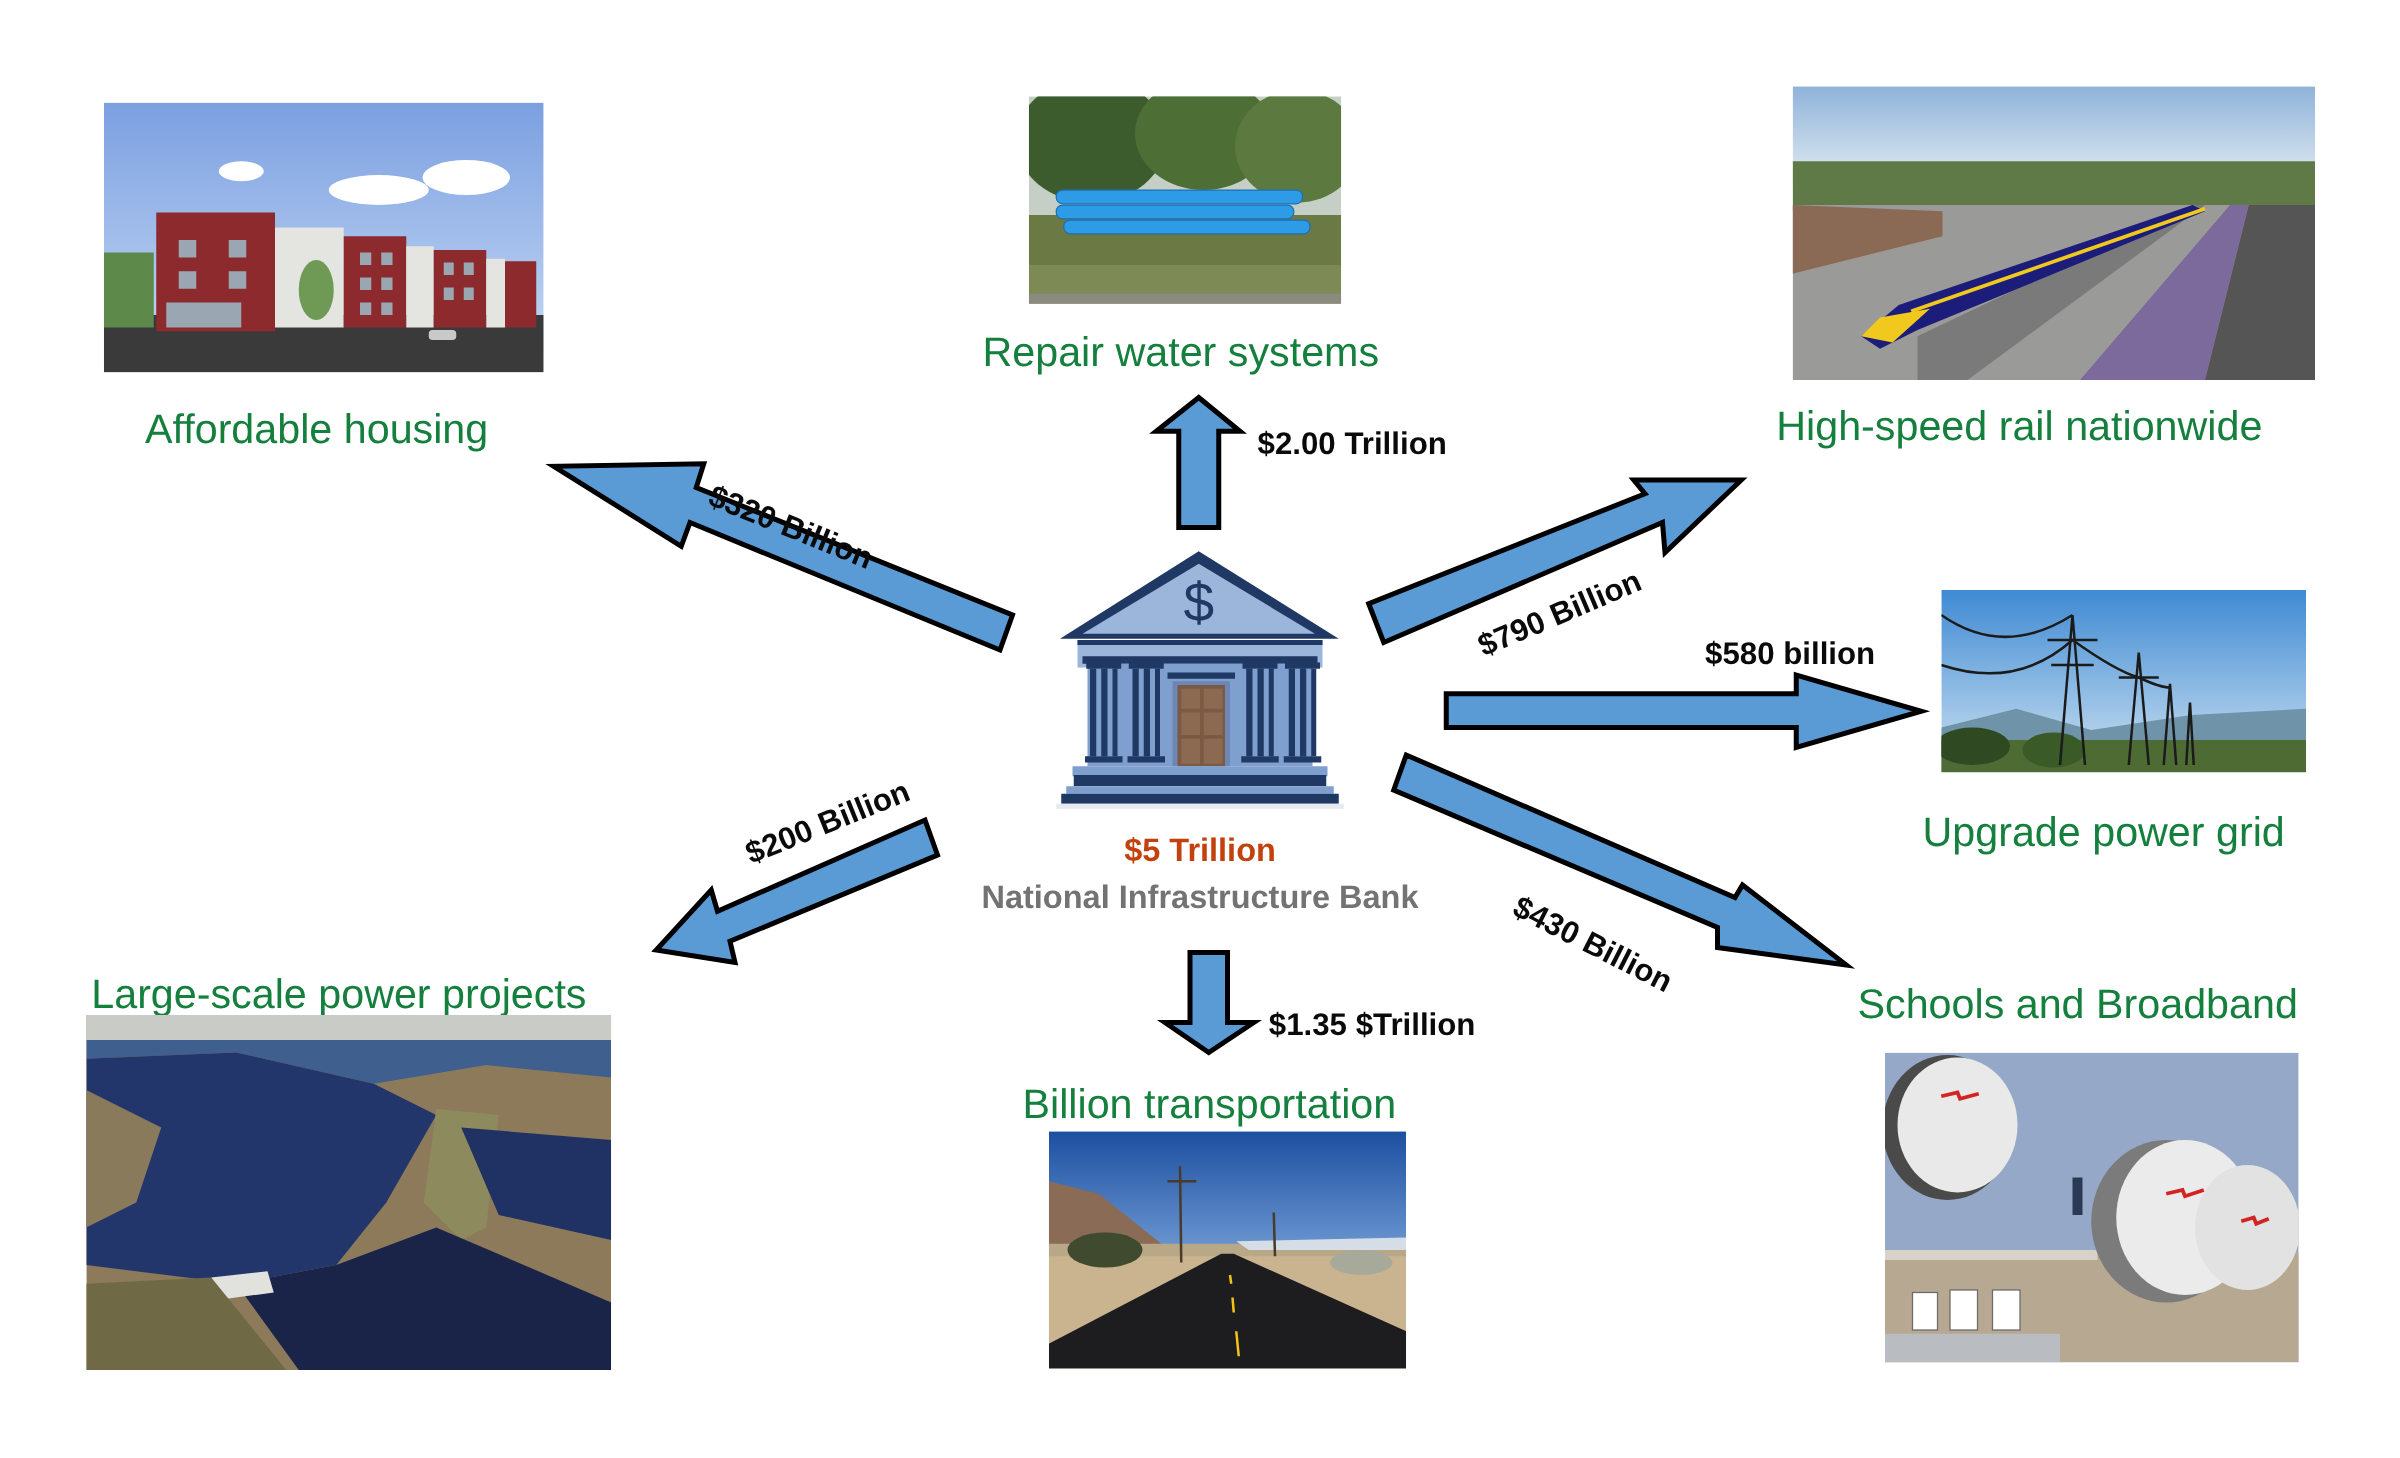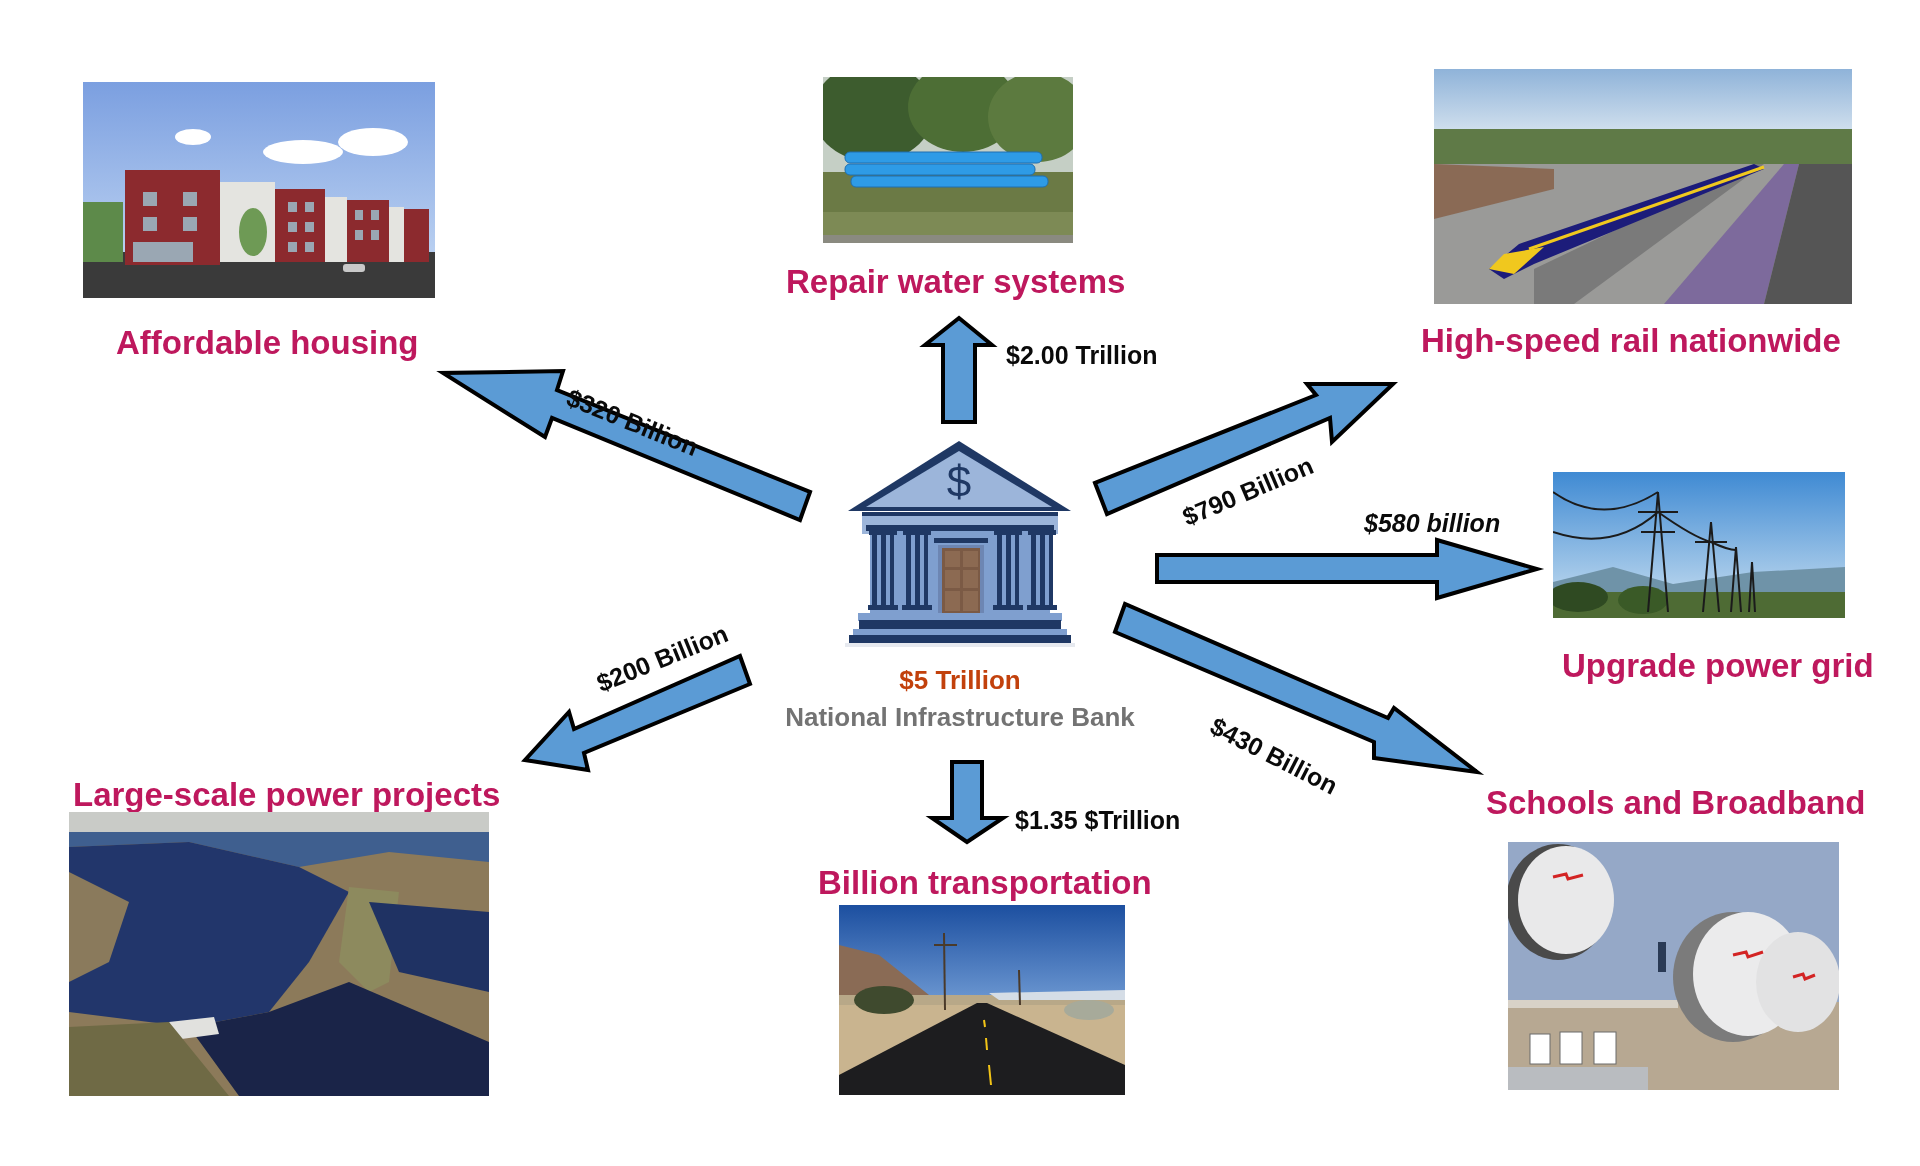--- a/index.html
+++ b/index.html
@@ -1,17 +1,17 @@
 <!DOCTYPE html>
 <html><head>
 <meta charset="utf-8">
 <style>
   html,body{margin:0;padding:0;background:#ffffff;}
   body{width:1920px;height:1166px;position:relative;overflow:hidden;font-family:"Liberation Sans","DejaVu Sans",sans-serif;}
-  .title{position:absolute;font-weight:bold;color:#be185d;white-space:nowrap;font-size:33px;line-height:1;}
+  .title{position:absolute;font-weight:normal;color:#15803d;white-space:nowrap;font-size:33px;line-height:1;}
   .amt{position:absolute;font-weight:bold;color:#0a0a0a;white-space:nowrap;font-size:25px;line-height:1;transform-origin:left center;}
   .pic{position:absolute;overflow:hidden;}
   .center-text{position:absolute;font-weight:bold;color:#d0121b;white-space:nowrap;text-align:center;line-height:1;}
   svg.layer{position:absolute;left:0;top:0;}
 </style>
 </head>
 <body>
 
 <svg class="layer" width="1920" height="1166">
   <g fill="#5b9bd5" stroke="#000000" stroke-width="4" stroke-linejoin="miter">
@@ -87,29 +87,29 @@
   <rect x="849" y="635" width="222" height="8" fill="#1f3864"></rect>
   <rect x="845" y="643" width="230" height="4" fill="#e6e9ef"></rect>
 </svg>
 
 <div class="center-text" style="left: 880px; top: 667px; width: 160px; font-size: 26px; color: #c2410c;">$5 Trillion</div>
 <div class="center-text" style="left: 780px; top: 704px; width: 360px; font-size: 26px; color: #737373;">National Infrastructure Bank</div>
 
 <div class="amt" style="left:568px;top:384px;transform:rotate(22deg);">$320 Billion</div>
 <div class="amt" style="left:1006px;top:343px;">$2.00 Trillion</div>
 <div class="amt" style="left:1184px;top:506px;transform:rotate(-23deg);">$790 Billion</div>
-<div class="amt" style="left:1364px;top:511px;font-style:italic;">$580 billion</div>
+<div class="amt" style="left:1364px;top:511px;">$580 billion</div>
 <div class="amt" style="left:1212px;top:712px;transform:rotate(27deg);">$430 Billion</div>
 <div class="amt" style="left:1015px;top:808px;text-align:right;">$1.35 $Trillion</div>
 <div class="amt" style="left:598px;top:672px;transform:rotate(-22deg);">$200 Billion</div>
 
 <div class="title" style="left:116px;top:326px;">Affordable housing</div>
 <div class="title" style="left:786px;top:265px;">Repair water systems</div>
 <div class="title" style="left:1421px;top:324px;">High-speed rail nationwide</div>
-<div class="title" style="left:1538px;top:649px;margin-left:24px;">Upgrade power grid</div>
+<div class="title" style="left:1538px;top:649px;">Upgrade power grid</div>
 <div class="title" style="left:1486px;top:752px;margin-top:34px;">Schools and Broadband</div>
 <div class="title" style="left:818px;top:866px;">Billion transportation</div>
 <div class="title" style="left:73px;top:778px;">Large-scale power projects</div>
 
 <div class="pic" style="left:83px;top:82px;width:352px;height:216px;">
   <svg width="352" height="216" viewBox="0 0 352 216">
     <defs>
         <linearGradient id="skyH" x1="0" y1="0" x2="0" y2="1">
           <stop offset="0" stop-color="#7b9fe0"></stop>
           <stop offset="1" stop-color="#c9dcf5"></stop>

